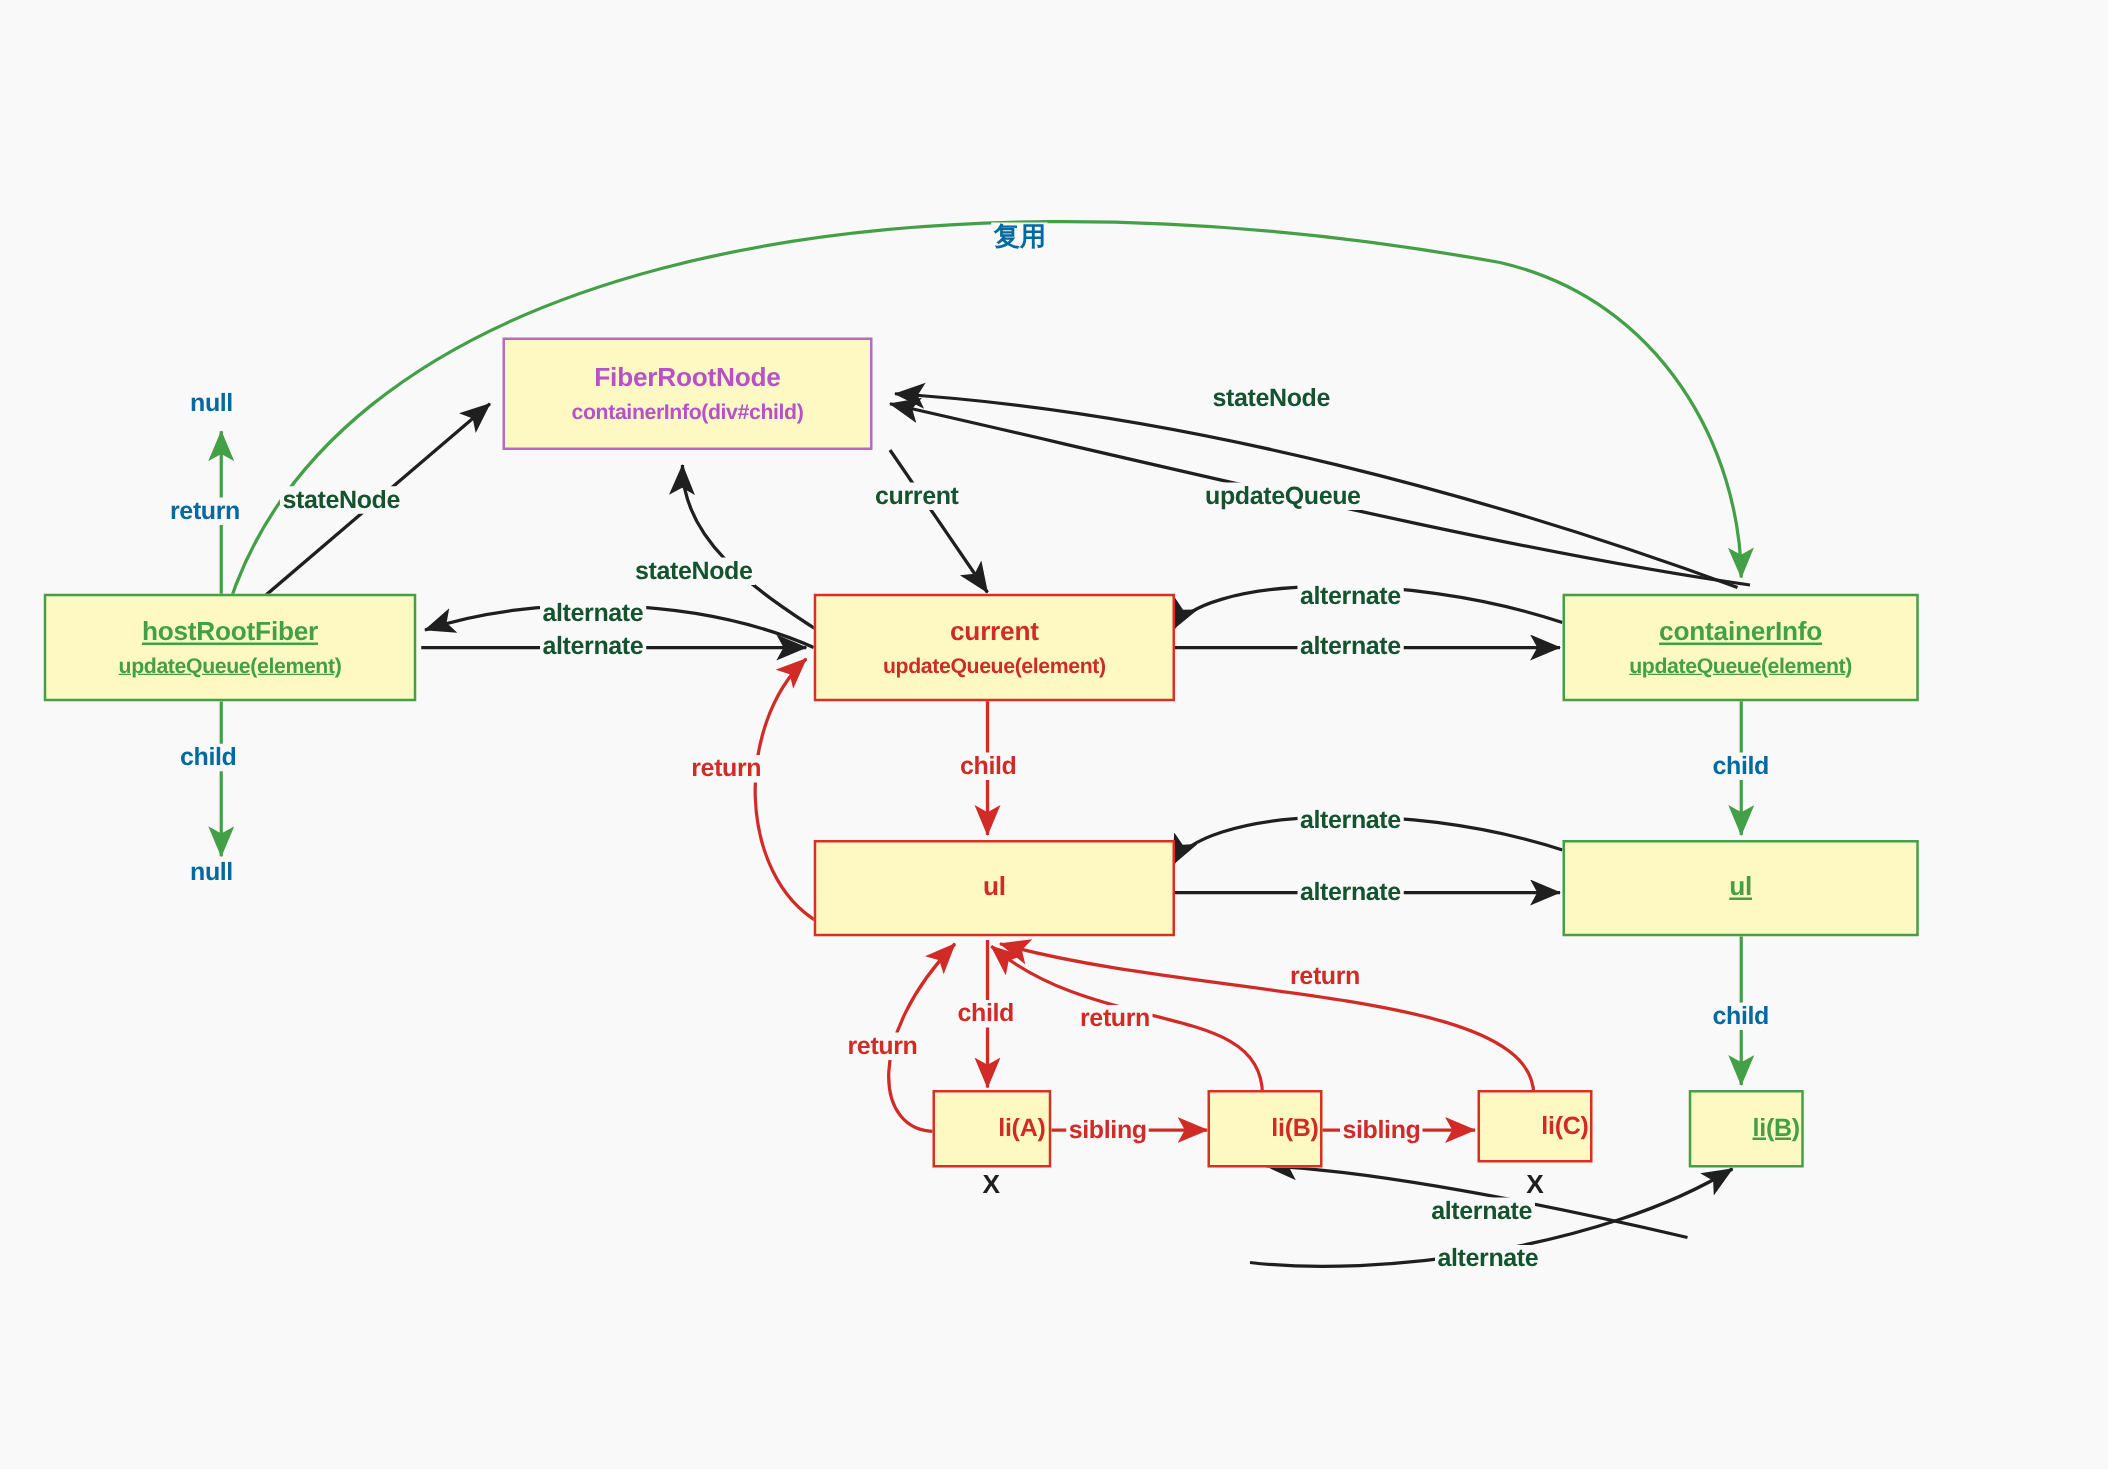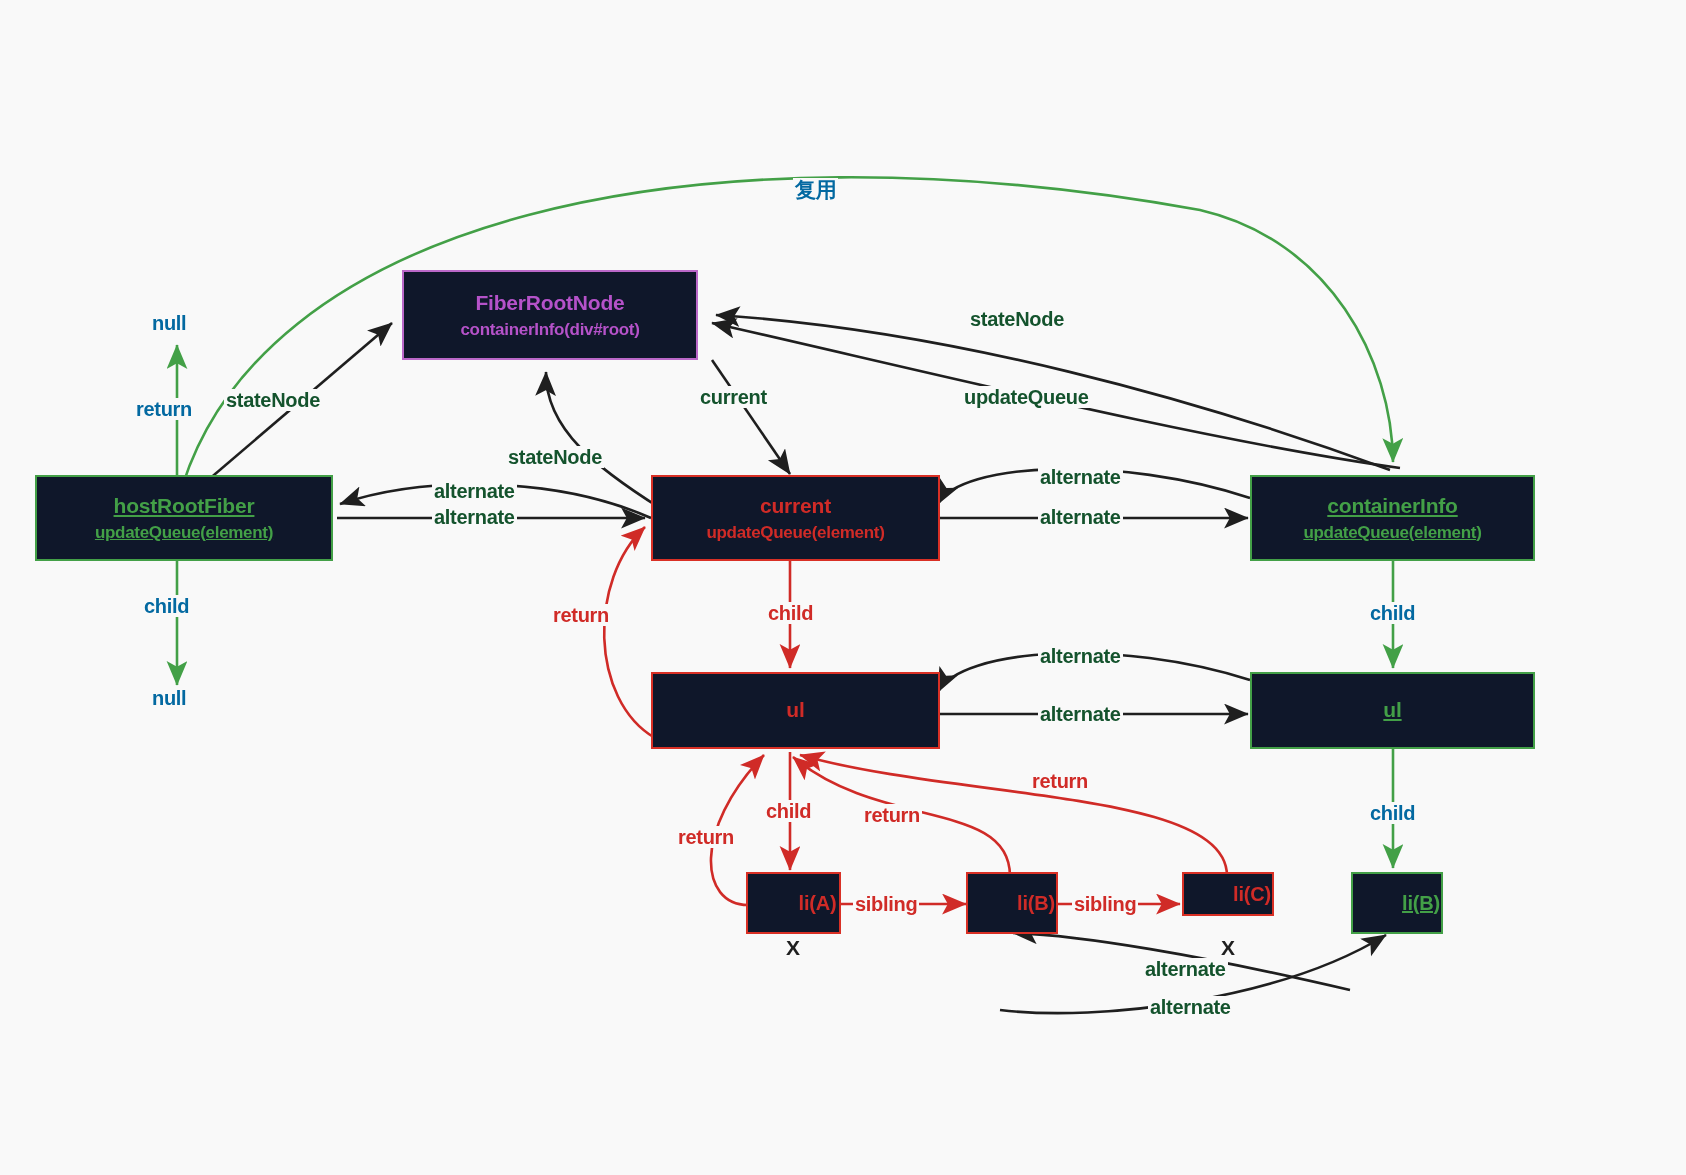--- a/index.html
+++ b/index.html
@@ -19,21 +19,21 @@
   svg#edges {
     position: absolute;
     left: 0; top: 0;
     width: 1686px;
     height: 1175px;
     pointer-events: none;
   }
   .node {
     position: absolute;
     box-sizing: border-box;
-    background: #0f172a;
+    background: #fef9c3;
     border: 2.5px solid #333;
     display: flex;
     flex-direction: column;
     align-items: center;
     justify-content: center;
     text-align: center;
     line-height: 1.25;
   }
   .node .title {
     font-weight: bold;
@@ -143,21 +143,21 @@
 
     <path d="M 1057,904 L 1180,904" fill="none" stroke="#d02b27" stroke-width="2.6" marker-end="url(#ahRed)"></path>
 
     <path d="M 1350,990 C 1200,955 1080,935 1013,933" fill="none" stroke="#1f1f1f" stroke-width="2.6" marker-end="url(#ahBlack)"></path>
 
     <path d="M 1000,1010 C 1100,1022 1280,1000 1386,935" fill="none" stroke="#1f1f1f" stroke-width="2.6" marker-end="url(#ahBlack)"></path>
   </svg>
 
   <div class="node purple" style="left:402px; top:270px; width:296px; height:90px;">
     <span class="title">FiberRootNode</span>
-    <span class="sub">containerInfo(div#root)</span>
+    <span class="sub">containerInfo(div#child)</span>
   </div>
 
   <div class="node green" style="left:35px; top:475px; width:298px; height:86px;">
     <span class="title">hostRootFiber</span>
     <span class="sub">updateQueue(element)</span>
   </div>
 
   <div class="node red" style="left:651px; top:475px; width:289px; height:86px;">
     <span class="title">current</span>
     <span class="sub">updateQueue(element)</span>
@@ -177,21 +177,21 @@
   </div>
 
   <div class="node red small" style="left:746px; top:872px; width:95px; height:62px;">
     <span class="title">li(A)</span>
   </div>
 
   <div class="node red small" style="left:966px; top:872px; width:92px; height:62px;">
     <span class="title">li(B)</span>
   </div>
 
-  <div class="node red small" style="left:1182px; top:872px; width:92px; height:44px;">
+  <div class="node red small" style="left:1182px; top:872px; width:92px; height:58px;">
     <span class="title">li(C)</span>
   </div>
 
   <div class="node green small" style="left:1351px; top:872px; width:92px; height:62px;">
     <span class="title">li(B)</span>
   </div>
 
   <div class="xmark" style="left:786px; top:936px;">X</div>
   <div class="xmark" style="left:1221px; top:936px;">X</div>
 

